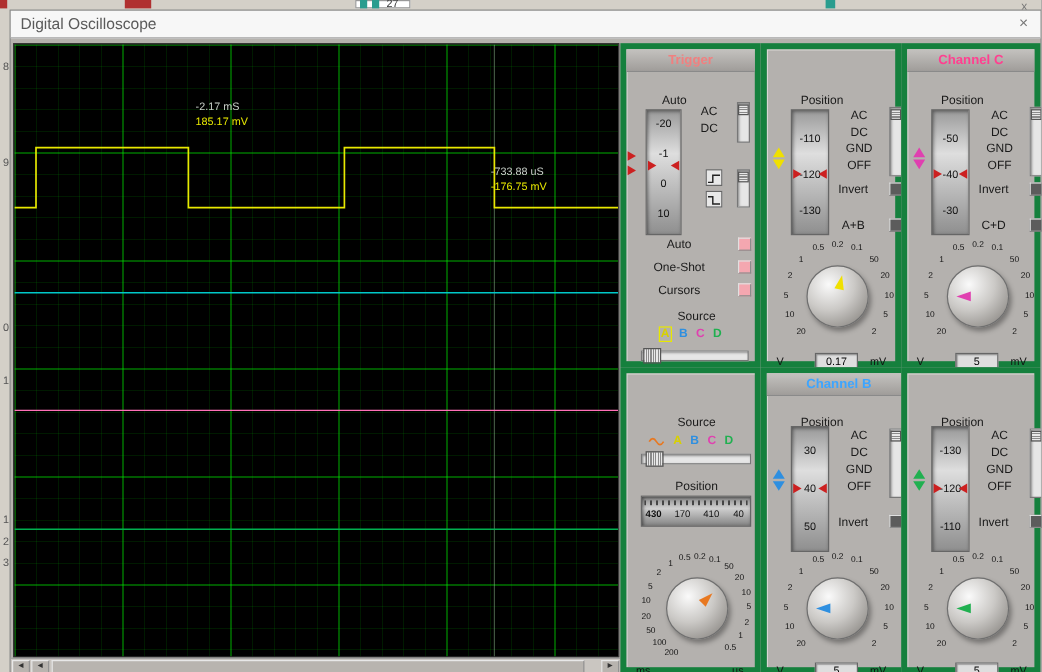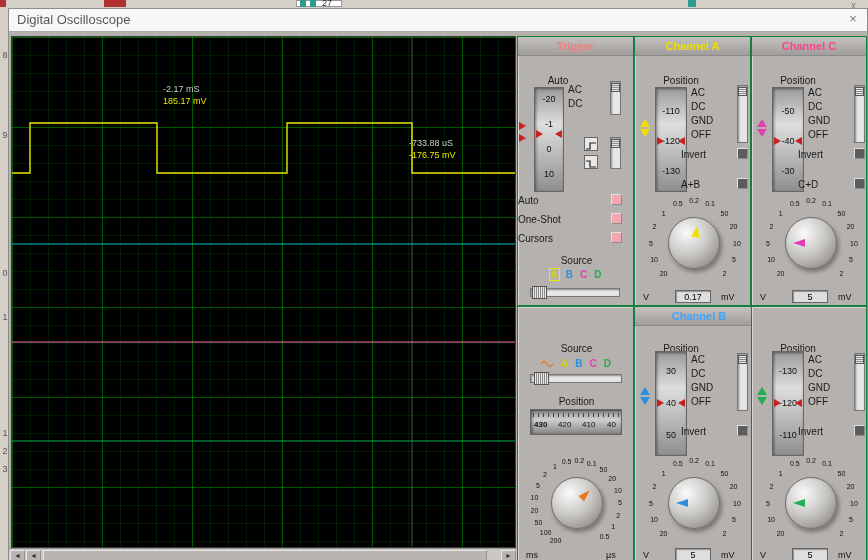--- a/index.html
+++ b/index.html
@@ -30,27 +30,27 @@
   .cursor-time{color:#c8cfc8;}
   .cursor-volt{color:#e8e800;}
 
   
   .hscroll{position:absolute;left:0;top:517px;width:508px;height:13px;background:#cac6c1;border-top:1px solid #999;}
   .sb-btn{position:absolute;top:1px;width:15px;height:11px;background:#b8b4af;border:1px outset #e8e8e8;font-size:7px;line-height:10px;text-align:center;color:#333;box-sizing:border-box;}
   .sb-thumb{position:absolute;top:1px;left:34px;width:444px;height:11px;background:#b8b4af;border:1px outset #e8e8e8;box-sizing:border-box;}
 
   
   .controls{position:absolute;left:508px;top:5px;width:350px;height:525px;background:#aaa7a3;}
-  .panel{position:absolute;background:#b4b1ae;border:1px solid #15803d;box-shadow:inset 1px 1px 0 #d9d7d4;box-sizing:border-box;}
+  .panel{position:absolute;background:#b4b1ae;border:5px solid #15803d;box-shadow:inset 1px 1px 0 #d9d7d4;box-sizing:border-box;}
   .panel-title{position:absolute;left:0;top:0;right:0;height:18px;text-align:center;font-weight:bold;font-size:11px;line-height:18px;
                background:linear-gradient(#c4c2bf,#a09d9a);border-bottom:1px solid #8a8a8a;}
   .t-trig{color:#f08080;} .t-hor{color:#ff8c1a;} .t-cha{color:#f0e000;} .t-chb{color:#3da5ff;} .t-chc{color:#ff4090;} .t-chd{color:#00cc44;}
 
   .lbl{position:absolute;font-size:10px;line-height:11px;color:#1a1a1a;}
-  .ctr{text-align:center;} .rgt{text-align:left;}
+  .ctr{text-align:center;} .rgt{text-align:center;}
 
   .vscale{position:absolute;border:1px solid #666;background:linear-gradient(to bottom,#9a9a9a,#dedede 35%,#8f8f8f);
           box-shadow:inset 1px 1px 3px rgba(0,0,0,.45);box-sizing:border-box;}
   .vscale .num{position:absolute;left:0;width:100%;text-align:center;font-size:9px;color:#111;}
   .arr-r{position:absolute;left:1px;width:0;height:0;border-top:4px solid transparent;border-bottom:4px solid transparent;border-left:7px solid #cc2020;}
   .arr-l{position:absolute;right:1px;width:0;height:0;border-top:4px solid transparent;border-bottom:4px solid transparent;border-right:7px solid #cc2020;}
   .side-arr{position:absolute;width:0;height:0;border-top:4px solid transparent;border-bottom:4px solid transparent;border-left:7px solid #cc2020;}
 
   .dbl-arrow{position:absolute;width:12px;}
   .tri-up{width:0;height:0;border-left:5px solid transparent;border-right:5px solid transparent;border-bottom:8px solid #000;margin-bottom:2px;}
@@ -187,21 +187,20 @@
             <span class="cB">B</span>
             <span class="cC">C</span>
             <span class="cD">D</span>
           </div>
           <div class="hslider" style="left:12px;top:251px;width:90px;">
             <div class="hthumb" style="left:1px;"></div>
           </div>
         </div>
 
         <div class="panel" style="left:117px;top:0;width:117px;height:270px;">
-          <div class="panel-title t-cha">Channel A</div>
           <div class="lbl ctr" style="left:10px;top:38px;width:72px;">Position</div>
           <div class="dbl-arrow" style="left:5px;top:82px;">
             <div class="tri-up" style="border-bottom-color:#f0e000;"></div>
             <div class="tri-down" style="border-top-color:#f0e000;"></div>
           </div>
           <div class="vscale" style="left:20px;top:50px;width:32px;height:105px;">
             <span class="num" style="top:18px;">-110</span>
             <span class="num" style="top:48px;">-120</span>
             <span class="num" style="top:78px;">-130</span>
             <div class="arr-r" style="top:49px;"></div>
@@ -300,21 +299,21 @@
             <span class="cC">C</span>
             <span class="cD">D</span>
           </div>
           <div class="hslider" style="left:12px;top:67px;width:92px;">
             <div class="hthumb" style="left:3px;"></div>
           </div>
           <div class="lbl ctr" style="left:0;top:89px;width:117px;">Position</div>
           <div class="ruler" style="left:12px;top:102px;width:92px;height:26px;">
             <div class="ticks"></div>
             <span class="rnum" style="left:3px;font-weight:bold;">430</span>
-            <span class="rnum" style="left:27px;">420</span>
+            <span class="rnum" style="left:27px;">170</span>
             <span class="rnum" style="left:51px;">410</span>
             <span class="rnum" style="left:76px;">40</span>
           </div>
           <div class="knob-wrap" style="left:9px;top:146px;">
             <div class="knob-face">
               <div class="knob-pointer" style="transform: translate(-50%, -100%) rotate(45deg) translateY(-6px); border-bottom-color: rgb(232, 120, 32);"></div>
             </div>
           <span class="knob-label" style="left: 28.5px; top: 87.2px;">200</span>
               <span class="knob-label" style="left: 18.6px; top: 79.3px;">100</span>
               <span class="knob-label" style="left: 11.4px; top: 68.8px;">50</span>

